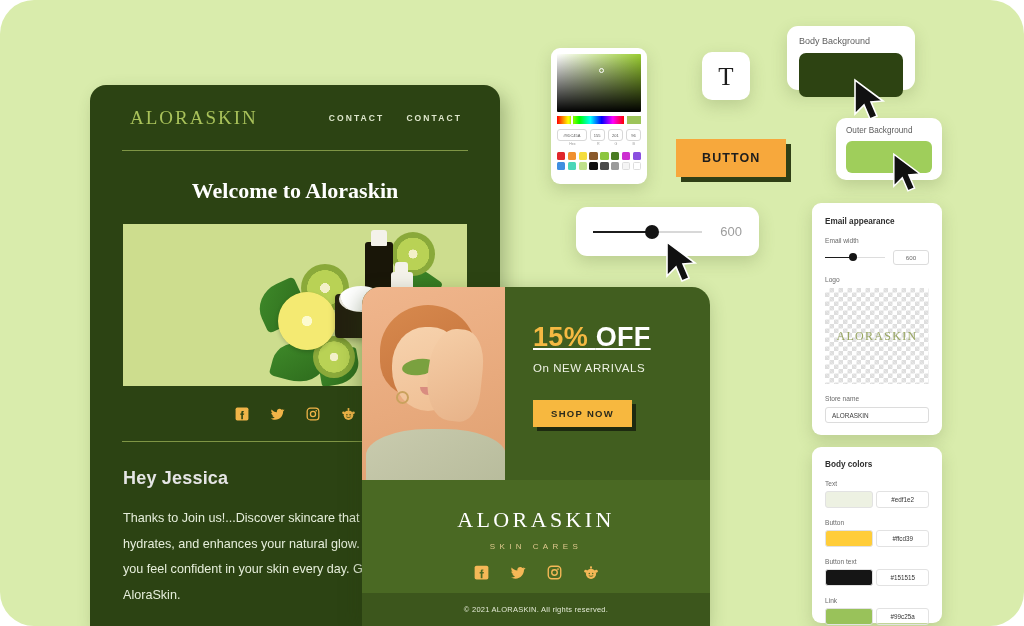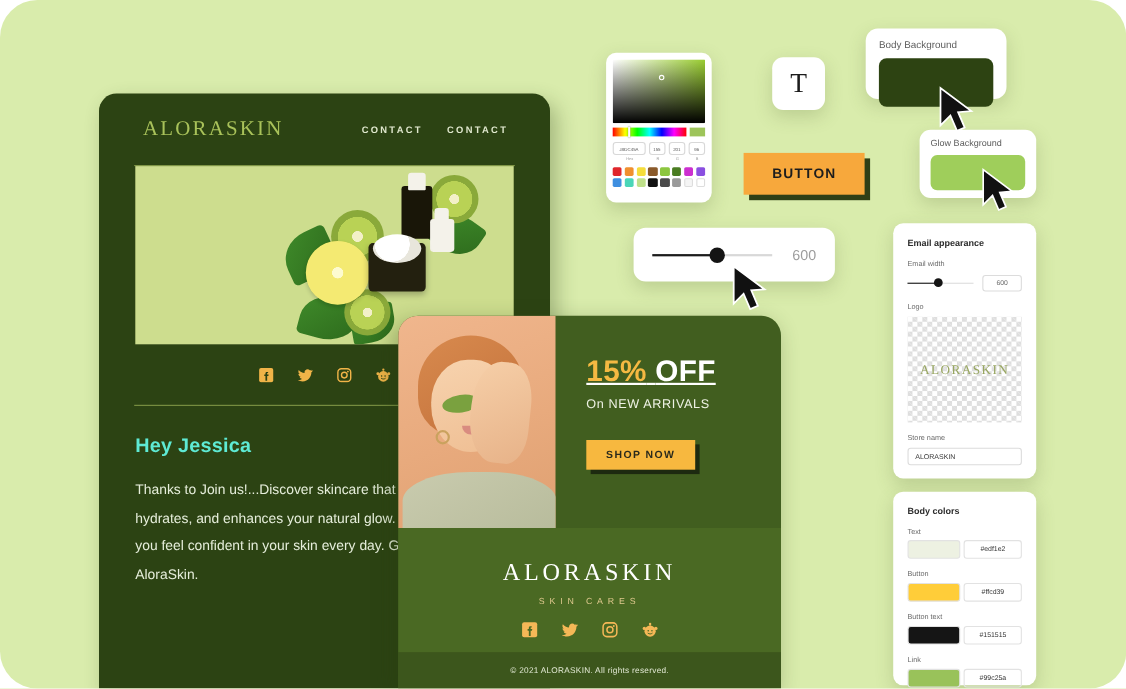--- a/index.html
+++ b/index.html
@@ -112,21 +112,21 @@
     justify-content: center;
     gap: 21px;
     padding: 21px 0 20px;
   }
   .dp-social svg { display:block; }
   .dp-rule2 {
     height: 1px; background: #7f9545; margin: 0 32px;
   }
   .dp-body { padding: 26px 33px 0; }
   .dp-greet {
-    font-size: 18px; font-weight: 700; color: #5eead4;
+    font-size: 18px; font-weight: 700; color: #e5e5e5;
     letter-spacing: .2px; margin-bottom: 17px;
   }
   .dp-text {
     font-size: 12.6px; line-height: 2.03; color: #e6eedb;
   }
 
   
   #mobile-preview {
     position: absolute;
     left: 362px;
@@ -404,20 +404,21 @@
 
   <div id="desktop-preview">
     <div class="dp-header">
       <div class="dp-logo">ALORASKIN</div>
       <div class="dp-nav">
         <span>CONTACT</span>
         <span>CONTACT</span>
       </div>
     </div>
     <div class="dp-rule"></div>
+    <div class="dp-welcome">Welcome to Aloraskin</div>
 
     <div class="dp-hero">
 
       <div class="leaf" style="left:135px; top:60px; width:46px; height:42px; transform:rotate(-25deg);"></div>
       <div class="leaf" style="left:150px; top:118px; width:52px; height:40px; transform:rotate(15deg);"></div>
       <div class="leaf" style="left:270px; top:44px; width:44px; height:36px; transform:rotate(35deg);"></div>
       <div class="leaf" style="left:196px; top:126px; width:40px; height:34px; transform:rotate(-10deg);"></div>
       <div class="kiwi" style="left:178px; top:40px; width:48px; height:48px;"></div>
       <div class="kiwi" style="left:268px; top:8px; width:44px; height:44px;"></div>
       <div class="kiwi" style="left:190px; top:112px; width:42px; height:42px;"></div>
@@ -585,21 +586,21 @@
     </div>
     <div class="sl-val">600</div>
   </div>
 
   <div class="card" id="body-bg-card">
     <div class="bg-label">Body Background</div>
     <div class="bg-swatch" id="body-bg-swatch" style="background: rgb(45, 67, 18);"></div>
   </div>
 
   <div class="card" id="outer-bg-card">
-    <div class="bg-label">Glow Background</div>
+    <div class="bg-label">Outer Background</div>
     <div class="bg-swatch" id="outer-bg-swatch" style="background: rgb(159, 206, 91);"></div>
   </div>
 
   <div class="card" id="panel-appearance">
     <div class="panel-title">Email appearance</div>
     <div class="field-label">Email width</div>
     <div class="ea-width-row">
       <div class="ea-track">
         <div class="ea-fill"></div>
         <div class="ea-knob"></div>

